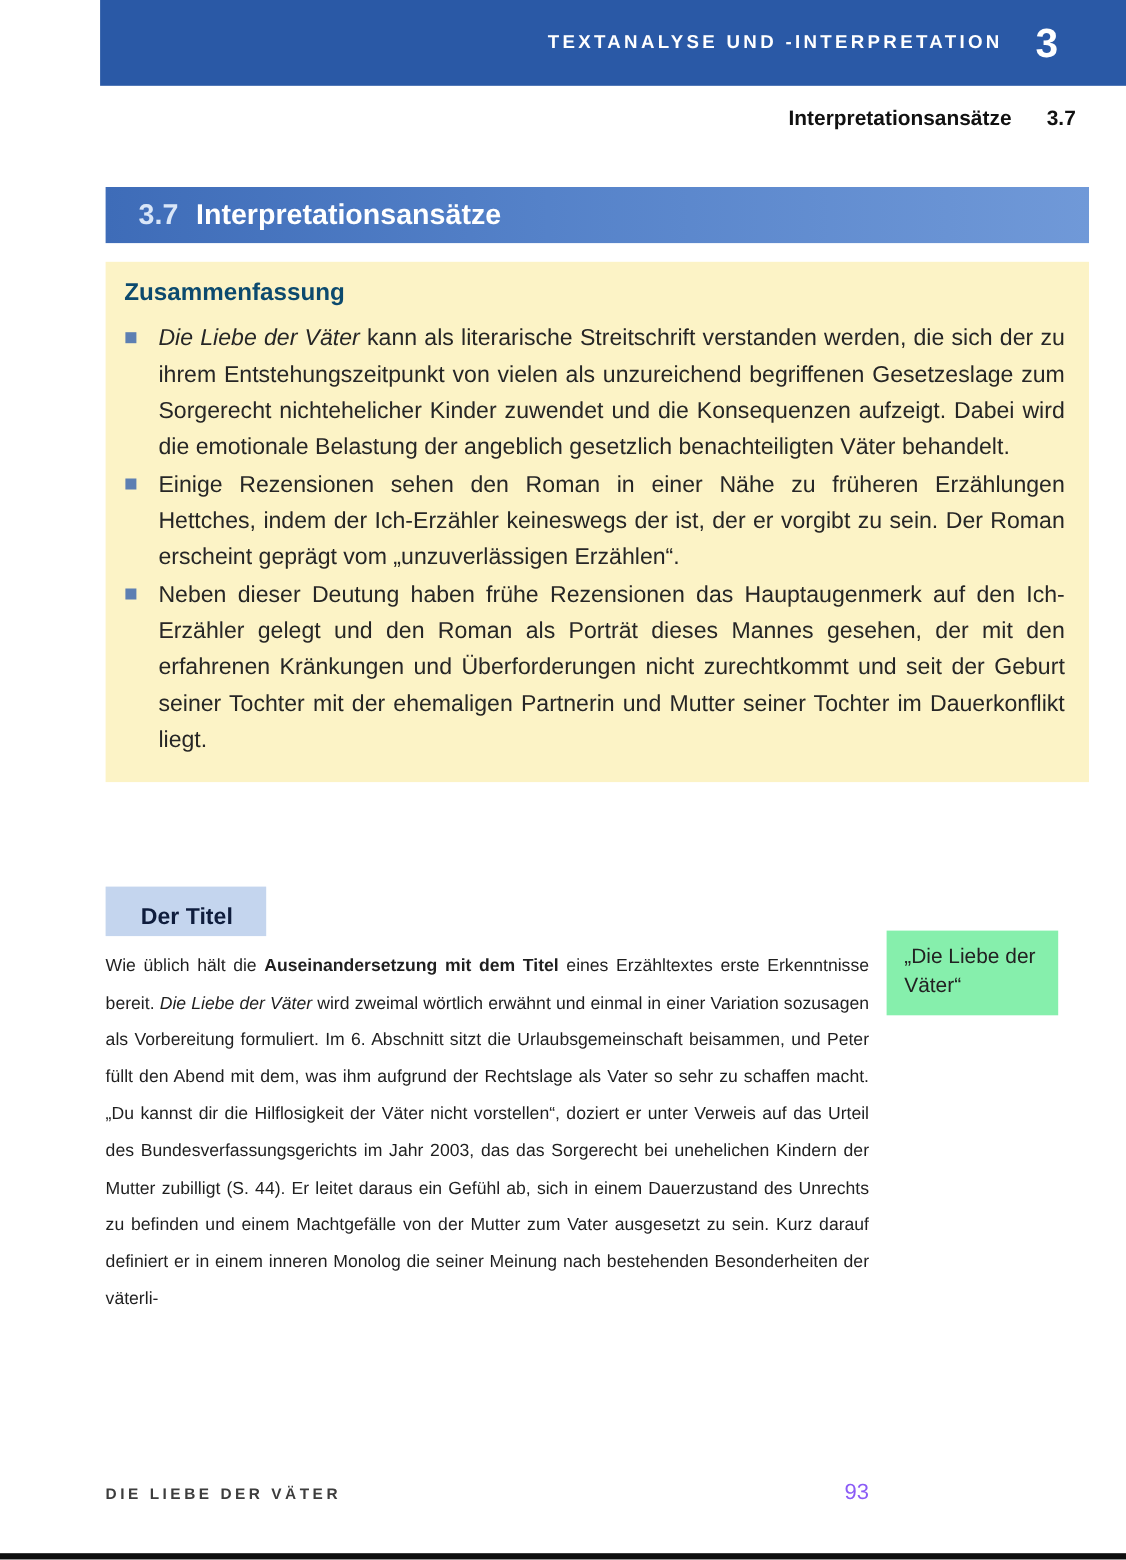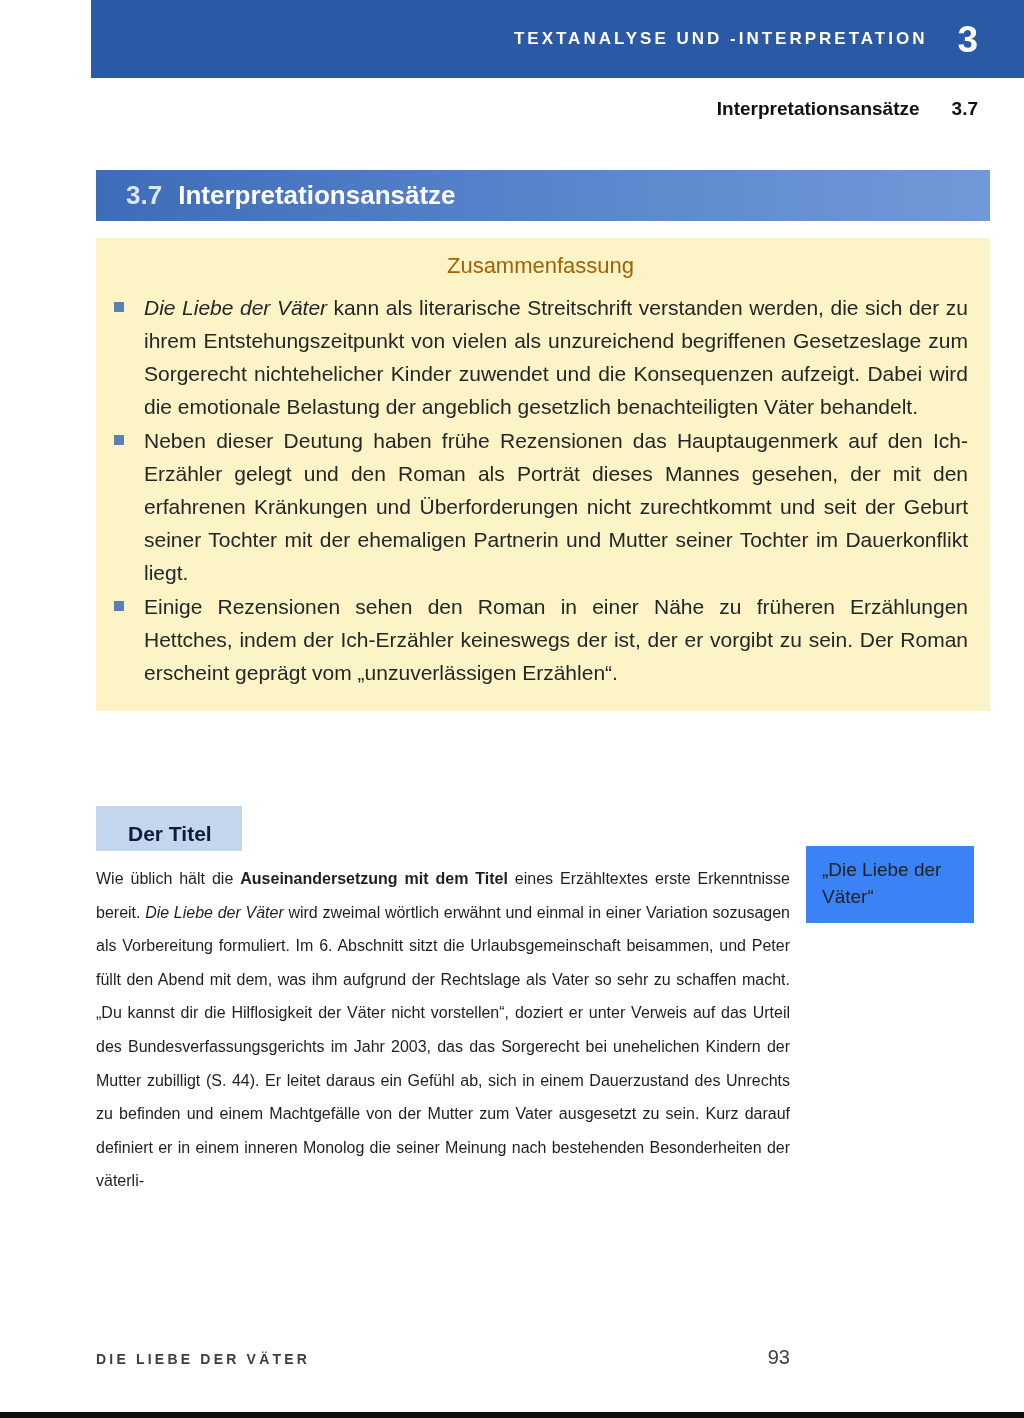--- a/index.html
+++ b/index.html
@@ -9,21 +9,21 @@
     background:#ffffff;
     font-family:"Liberation Sans","DejaVu Sans",sans-serif;
     overflow:hidden;
   }
 
   
   .topbar{
     position:absolute;left:91px;top:0;right:0;height:78px;
     background:#2a59a6;
     display:flex;align-items:center;justify-content:flex-end;
-    padding-right:46px;gap:30px;box-sizing:border-box;
+    padding-right:62px;gap:30px;box-sizing:border-box;
   }
   .topbar .tb-title{
     color:#ffffff;font-size:17px;font-weight:bold;letter-spacing:3px;
     white-space:nowrap;
   }
   .topbar .tb-num{
     color:#ffffff;font-size:37px;font-weight:bold;line-height:1;
   }
 
   
@@ -45,21 +45,21 @@
   .section-bar .sec-title{color:#ffffff;font-size:26px;font-weight:bold;}
 
   
   .summary{
     position:absolute;left:96px;top:238px;width:894px;
     background:#fcf3c6;
     padding:15px 22px 22px 17px;box-sizing:border-box;
   }
   .summary h2{
     margin:0 0 12px 0;
-    font-size:22px;font-weight:normal;color:#a16207;text-align:center;
+    font-size:22px;font-weight:bold;color:#0c4a6e;
   }
   .bullets{list-style:none;margin:0;padding:0;}
   .bullets li{
     position:relative;
     padding-left:31px;
     font-size:21px;line-height:33px;color:#262626;
     text-align:justify;
   }
   .bullets li + li{margin-top:1px;}
   .bullets .marker{
@@ -81,35 +81,35 @@
   .body-text{
     position:absolute;left:96px;top:846px;width:694px;
     font-size:16px;line-height:33.6px;color:#1f1f1f;
     text-align:justify;text-align-last:justify;
   }
   .body-text .bold{font-weight:bold;}
   .body-text .italic{font-style:italic;}
 
   
   .margin-note{
-    position:absolute;left:806px;top:846px;width:168px;
-    background:#3b82f6;
+    position:absolute;left:806px;top:846px;width:156px;
+    background:#86efac;
     padding:10px 14px 13px 16px;box-sizing:border-box;
     font-size:19px;line-height:27px;color:#222222;
   }
 
   
   .footer{
     position:absolute;left:96px;top:1346px;width:694px;
     display:flex;justify-content:space-between;align-items:baseline;
   }
   .footer .book{
     font-size:14px;font-weight:bold;letter-spacing:3.2px;color:#3d3d3d;
   }
-  .footer .pnum{font-size:20px;color:#404040;}
+  .footer .pnum{font-size:20px;color:#8b5cf6;}
 
   
   .bottom-edge{
     position:absolute;left:0;bottom:0;width:100%;height:6px;background:#0e0e0e;
   }
 </style>
 </head>
 <body>
 
 <div class="page">
@@ -131,25 +131,25 @@
 
   <div class="summary">
     <h2>Zusammenfassung</h2>
     <ul class="bullets">
       <li>
         <span class="marker"></span>
         <span class="b-it">Die Liebe der Väter</span><span> kann als literarische Streitschrift verstanden werden, die sich der zu ihrem Entstehungszeitpunkt von vielen als unzureichend begriffenen Gesetzeslage zum Sorgerecht nichtehelicher Kinder zuwendet und die Konsequenzen aufzeigt. Dabei wird die emotionale Belastung der angeblich gesetzlich benachteiligten Väter behandelt.</span>
       </li>
       <li>
         <span class="marker"></span>
-        <span class="b-it"></span><span>Neben dieser Deutung haben frühe Rezensionen das Hauptaugenmerk auf den Ich-Erzähler gelegt und den Roman als Porträt dieses Mannes gesehen, der mit den erfahrenen Kränkungen und Überforderungen nicht zurechtkommt und seit der Geburt seiner Tochter mit der ehemaligen Partnerin und Mutter seiner Tochter im Dauerkonflikt liegt.</span>
+        <span class="b-it"></span><span>Einige Rezensionen sehen den Roman in einer Nähe zu früheren Erzählungen Hettches, indem der Ich-Erzähler keineswegs der ist, der er vorgibt zu sein. Der Roman erscheint geprägt vom „unzuverlässigen Erzählen“.</span>
       </li>
       <li>
         <span class="marker"></span>
-        <span class="b-it"></span><span>Einige Rezensionen sehen den Roman in einer Nähe zu früheren Erzählungen Hettches, indem der Ich-Erzähler keineswegs der ist, der er vorgibt zu sein. Der Roman erscheint geprägt vom „unzuverlässigen Erzählen“.</span>
+        <span class="b-it"></span><span>Neben dieser Deutung haben frühe Rezensionen das Hauptaugenmerk auf den Ich-Erzähler gelegt und den Roman als Porträt dieses Mannes gesehen, der mit den erfahrenen Kränkungen und Überforderungen nicht zurechtkommt und seit der Geburt seiner Tochter mit der ehemaligen Partnerin und Mutter seiner Tochter im Dauerkonflikt liegt.</span>
       </li>
     </ul>
   </div>
 
   <div class="titel-label">Der Titel</div>
 
   <p class="body-text"><span>Wie üblich hält die </span><span class="bold">Auseinandersetzung mit dem Titel</span><span> eines Erzähltextes erste Erkenntnisse bereit. </span><span class="italic">Die Liebe der Väter</span><span> wird zweimal wörtlich erwähnt und einmal in einer Variation sozusagen als Vorbereitung formuliert. Im 6. Abschnitt sitzt die Urlaubsgemeinschaft beisammen, und Peter füllt den Abend mit dem, was ihm aufgrund der Rechtslage als Vater so sehr zu schaffen macht. „Du kannst dir die Hilflosigkeit der Väter nicht vorstellen“, doziert er unter Verweis auf das Urteil des Bundesverfassungsgerichts im Jahr 2003, das das Sorgerecht bei unehelichen Kindern der Mutter zubilligt (S. 44). Er leitet daraus ein Gefühl ab, sich in einem Dauerzustand des Unrechts zu befinden und einem Machtgefälle von der Mutter zum Vater ausgesetzt zu sein. Kurz darauf definiert er in einem inneren Monolog die seiner Meinung nach bestehenden Besonderheiten der väterli-</span></p>
 
   <div class="margin-note">„Die Liebe der Väter“</div>
 

